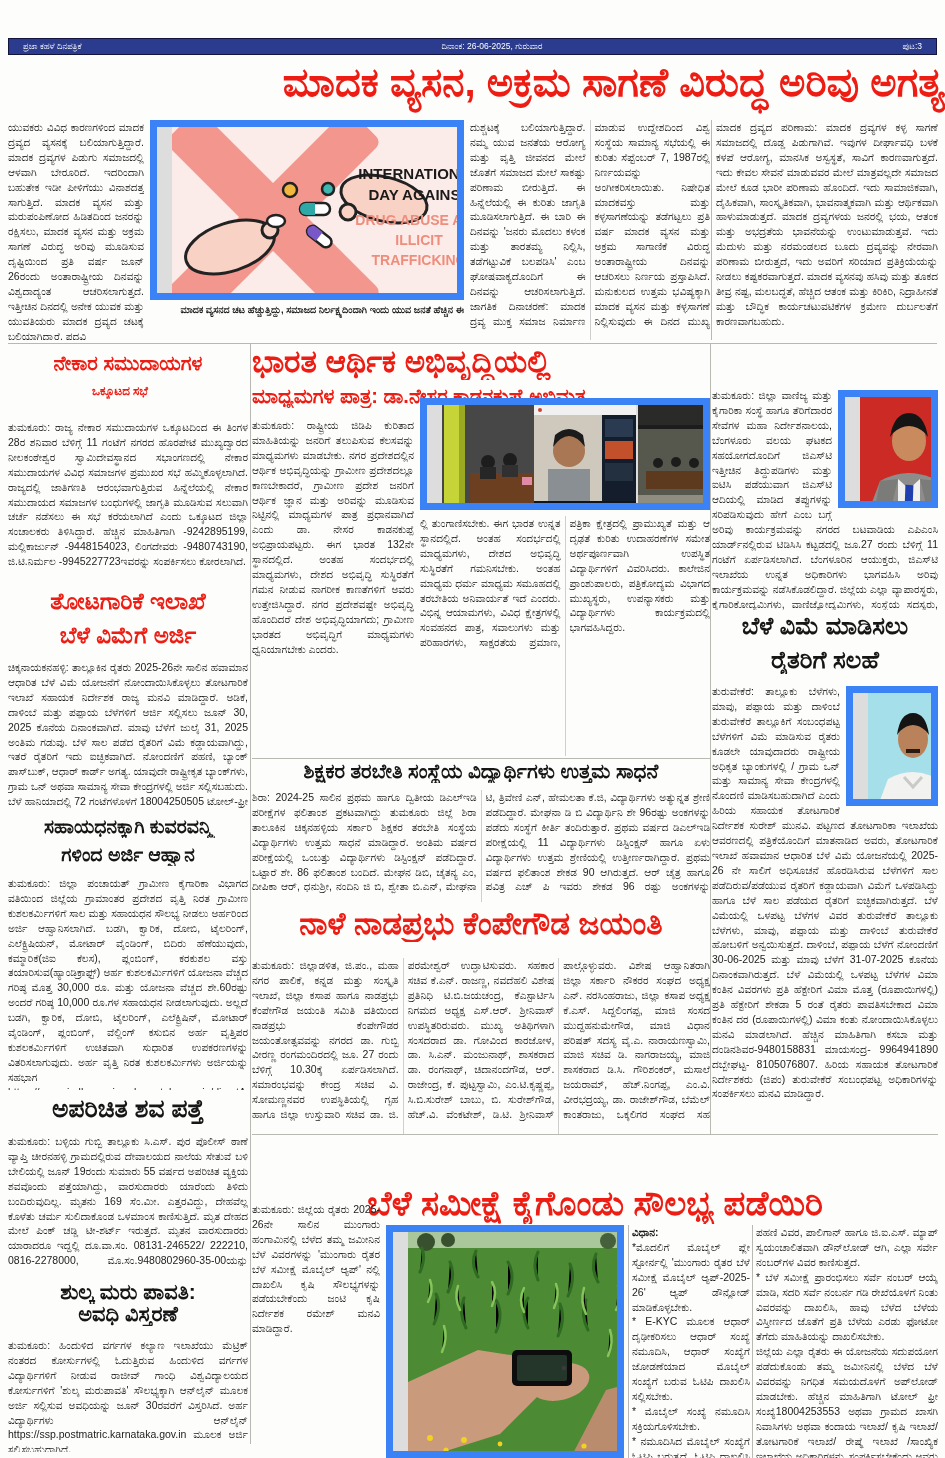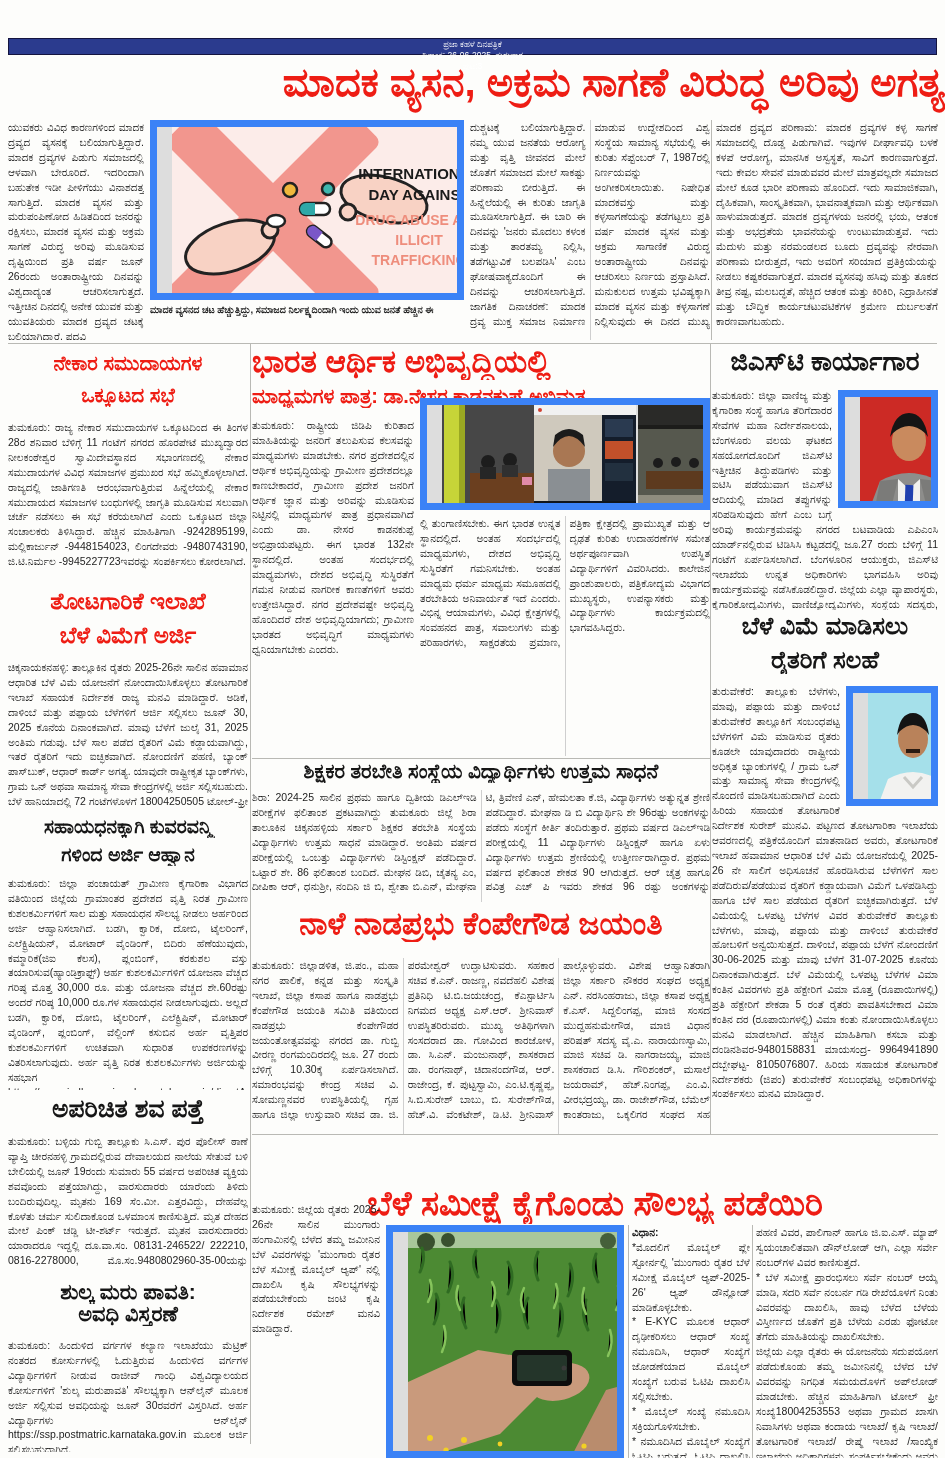--- a/index.html
+++ b/index.html
@@ -1,29 +1,29 @@
 <!DOCTYPE html>
 <html><head>
 <meta charset="utf-8">
 <style>
   html,body{margin:0;padding:0;background:#e9e9e6;}
   #page{position:relative;width:945px;height:1458px;background:#fdfdfb;margin:0 auto;overflow:hidden;
         font-family:"Liberation Sans","DejaVu Sans",sans-serif;color:#1c1c1c;}
   .abs{position:absolute;}
   .masthead{display:flex;justify-content:space-between;align-items:center;
             background:#2b3b8e;color:#ffffff;font-size:8.5px;padding:0 14px;
-            border:1px solid #14143f;box-sizing:border-box;flex-direction:column;}
+            border:1px solid #14143f;box-sizing:border-box;}
   .main-head{color:#ee1d14;font-weight:bold;text-align:right;font-size:40px;
              line-height:1.1;white-space:nowrap;overflow:hidden;}
   .red-head{color:#ee1d14;font-weight:bold;text-align:center;overflow:hidden;white-space:nowrap;}
   .black-head{color:#161616;font-weight:bold;text-align:center;overflow:hidden;white-space:nowrap;}
   .body-txt{font-size:10.5px;line-height:1.42;text-align:justify;overflow:hidden;}
   .cols2{column-count:2;column-gap:9px;column-rule:1px solid #cfcfcf;}
   .cols3{column-count:3;column-gap:9px;column-rule:1px solid #cfcfcf;}
-  .caption{font-size:9.5px;font-weight:bold;text-align:left;line-height:1.35;overflow:hidden;}
+  .caption{font-size:9.5px;font-weight:bold;text-align:right;line-height:1.35;overflow:hidden;}
   .vrule{background:#b9b9b4;width:1px;}
   .hrule{background:#b9b9b4;height:1px;}
   .photo{border:7px solid #3b82f6;box-sizing:border-box;overflow:hidden;background:#ddd;padding-left:15px;}
   .float-photo{float:right;margin:2px 0 4px 6px;}
   .bold{font-weight:bold;}
 </style>
 </head>
 <body>
 
 <div id="page">
@@ -80,21 +80,21 @@
     <span>ಅಂಗೀಕರಿಸಲಾಯಿತು. ನಿಷೇಧಿತ ಮಾದಕವಸ್ತು ಮತ್ತು ಕಳ್ಳಸಾಗಣೆಯನ್ನು ತಡೆಗಟ್ಟಲು ಪ್ರತಿ ವರ್ಷ ಮಾದಕ ವ್ಯಸನ ಮತ್ತು ಅಕ್ರಮ ಸಾಗಾಣಿಕೆ ವಿರುದ್ಧ ಅಂತಾರಾಷ್ಟ್ರೀಯ ದಿನವನ್ನು ಆಚರಿಸಲು ನಿರ್ಣಯ ಪ್ರಸ್ತಾಪಿಸಿದೆ. ಮನುಕುಲದ ಉತ್ತಮ ಭವಿಷ್ಯಕ್ಕಾಗಿ ಮಾದಕ ವ್ಯಸನ ಮತ್ತು ಕಳ್ಳಸಾಗಣೆ ನಿಲ್ಲಿಸುವುದು ಈ ದಿನದ ಮುಖ್ಯ ಉದ್ದೇಶವಾಗಿದೆ. ಭಾರತವು ಮಾದಕ ದ್ರವ್ಯ ಮತ್ತು ಅಕ್ರಮ ಸಾಗಣೆಯನ್ನು ತಡೆಯಲು ಕಠಿಣ ಕಾನೂನುಗಳನ್ನು ಜಾರಿಗೆ ತಂದಿದೆ. ಯುಎನ್‌ಒಡಿಸಿ ಪ್ರಕಾರ, ಸರಿಸುಮಾರು 200 ಮಿಲಿಯನ್ ಜನರು ಕೊಕ್ಕೈನ್, ಕ್ಯಾನಬೀಸ್, ಹಾಲೂಸಿನೋಜೆನ್ಸ್, ಒಪಿಯೇಟ್ಸ್ ಮತ್ತು ನಿದ್ರಾಜನಕದಂತಹ ಮಾದಕದ್ರವ್ಯಗಳ ಸೇವನೆಗೆ ಒಳಗಾಗಿದ್ದು, ಈ ದುಶ್ಚಟಗಳು ಸಾವಿಗೆ ದೂರವಾಗಿಸುತ್ತವೆ ಎಂದು ಕೂಡ ಎಚ್ಚರಿಸಿದೆ.</span>
   </div>
   <div class="abs body-txt" style="left:716px;top:120px;width:222px;height:220px;">ಮಾದಕ ದ್ರವ್ಯದ ಪರಿಣಾಮ: ಮಾದಕ ದ್ರವ್ಯಗಳ ಕಳ್ಳ ಸಾಗಣೆ ಸಮಾಜದಲ್ಲಿ ದೊಡ್ಡ ಪಿಡುಗಾಗಿವೆ. ಇವುಗಳ ದೀರ್ಘಾವಧಿ ಬಳಕೆ ಕಳಪೆ ಆರೋಗ್ಯ, ಮಾನಸಿಕ ಅಸ್ವಸ್ಥತೆ, ಸಾವಿಗೆ ಕಾರಣವಾಗುತ್ತದೆ. ಇದು ಕೇವಲ ಸೇವನೆ ಮಾಡುವವರ ಮೇಲೆ ಮಾತ್ರವಲ್ಲದೇ ಸಮಾಜದ ಮೇಲೆ ಕೂಡ ಭಾರೀ ಪರಿಣಾಮ ಹೊಂದಿದೆ. ಇದು ಸಾಮಾಜಿಕವಾಗಿ, ದೈಹಿಕವಾಗಿ, ಸಾಂಸ್ಕೃತಿಕವಾಗಿ, ಭಾವನಾತ್ಮಕವಾಗಿ ಮತ್ತು ಆರ್ಥಿಕವಾಗಿ ಹಾಳುಮಾಡುತ್ತದೆ. ಮಾದಕ ದ್ರವ್ಯಗಳಯ ಜನರಲ್ಲಿ ಭಯ, ಆತಂಕ ಮತ್ತು ಅಭದ್ರತೆಯ ಭಾವನೆಯನ್ನು ಉಂಟುಮಾಡುತ್ತವೆ. ಇದು ಮೆದುಳು ಮತ್ತು ನರಮಂಡಲದ ಬೂದು ದ್ರವ್ಯವನ್ನು ನೇರವಾಗಿ ಪರಿಣಾಮ ಬೀರುತ್ತದೆ, ಇದು ಅವರಿಗೆ ಸರಿಯಾದ ಪ್ರತಿಕ್ರಿಯೆಯನ್ನು ನೀಡಲು ಕಷ್ಟಕರವಾಗುತ್ತದೆ. ಮಾದಕ ವ್ಯಸನವು ಹಸಿವು ಮತ್ತು ತೂಕದ ತೀವ್ರ ನಷ್ಟ, ಮಲಬದ್ಧತೆ, ಹೆಚ್ಚಿದ ಆತಂಕ ಮತ್ತು ಕಿರಿಕಿರಿ, ನಿದ್ರಾಹೀನತೆ ಮತ್ತು ಬೌದ್ಧಿಕ ಕಾರ್ಯಚಟುವಟಿಕೆಗಳ ಕ್ರಮೇಣ ದುರ್ಬಲತೆಗೆ ಕಾರಣವಾಗಬಹುದು.</div>
 
   <div class="abs hrule" style="left:8px;top:343px;width:929px;"></div>
   <div class="abs vrule" style="left:711px;top:120px;height:220px;"></div>
   <div class="abs vrule" style="left:250px;top:344px;height:1100px;"></div>
   <div class="abs vrule" style="left:710px;top:344px;height:790px;"></div>
 
   <div class="abs red-head" style="left:8px;top:352px;width:240px;font-size:20px;">ನೇಕಾರ ಸಮುದಾಯಗಳ</div>
-  <div class="abs red-head" style="left:8px;top:384px;width:240px;font-size:20px;">ಒಕ್ಕೂಟದ ಸಭೆ</div>
+  <div class="abs red-head" style="left:0;top:384px;width:240px;font-size:12px;font-family:Liberation Serif, serif;">ಒಕ್ಕೂಟದ ಸಭೆ</div>
   <div class="abs body-txt" style="left:8px;top:420px;width:240px;height:160px;">ತುಮಕೂರು: ರಾಜ್ಯ ನೇಕಾರ ಸಮುದಾಯಗಳ ಒಕ್ಕೂಟದಿಂದ ಈ ತಿಂಗಳ 28ರ ಶನಿವಾರ ಬೆಳಿಗ್ಗೆ 11 ಗಂಟೆಗೆ ನಗರದ ಹೊರಪೇಟೆ ಮುಖ್ಯದ್ವಾರದ ನೀಲಕಂಠೇಶ್ವರ ಸ್ವಾಮಿದೇವಸ್ಥಾನದ ಸಭಾಂಗಣದಲ್ಲಿ ನೇಕಾರ ಸಮುದಾಯಗಳ ವಿವಿಧ ಸಮಾಜಗಳ ಪ್ರಮುಖರ ಸಭೆ ಹಮ್ಮಿಕೊಳ್ಳಲಾಗಿದೆ. ರಾಜ್ಯದಲ್ಲಿ ಜಾತಿಗಣತಿ ಆರಂಭವಾಗುತ್ತಿರುವ ಹಿನ್ನೆಲೆಯಲ್ಲಿ ನೇಕಾರ ಸಮುದಾಯದ ಸಮಾಜಗಳ ಬಂಧುಗಳಲ್ಲಿ ಜಾಗೃತಿ ಮೂಡಿಸುವ ಸಲುವಾಗಿ ಚರ್ಚೆ ನಡೆಸಲು ಈ ಸಭೆ ಕರೆಯಲಾಗಿದೆ ಎಂದು ಒಕ್ಕೂಟದ ಜಿಲ್ಲಾ ಸಂಚಾಲಕರು ತಿಳಿಸಿದ್ದಾರೆ. ಹೆಚ್ಚಿನ ಮಾಹಿತಿಗಾಗಿ -9242895199, ಮಲ್ಲಿಕಾರ್ಜುನ್ -9448154023, ಲಿಂಗದೇವರು -9480743190, ಜಿ.ಟಿ.ನಿರ್ಮಲ -9945227723ಇವರನ್ನು ಸಂಪರ್ಕಿಸಲು ಕೋರಲಾಗಿದೆ.</div>
 
   <div class="abs red-head" style="left:8px;top:588px;width:240px;font-size:23px;">ತೋಟಗಾರಿಕೆ ಇಲಾಖೆ</div>
   <div class="abs red-head" style="left:8px;top:622px;width:240px;font-size:23px;">ಬೆಳೆ ವಿಮೆಗೆ ಅರ್ಜಿ</div>
   <div class="abs body-txt" style="left:8px;top:660px;width:240px;height:152px;">ಚಿಕ್ಕನಾಯಕನಹಳ್ಳಿ: ತಾಲ್ಲೂಕಿನ ರೈತರು 2025-26ನೇ ಸಾಲಿನ ಹವಾಮಾನ ಆಧಾರಿತ ಬೆಳೆ ವಿಮೆ ಯೋಜನೆಗೆ ನೋಂದಾಯಿಸಿಕೊಳ್ಳಲು ತೋಟಗಾರಿಕೆ ಇಲಾಖೆ ಸಹಾಯಕ ನಿರ್ದೇಶಕ ರಾಜ್ಯ ಮನವಿ ಮಾಡಿದ್ದಾರೆ. ಅಡಿಕೆ, ದಾಳಿಂಬೆ ಮತ್ತು ಪಪ್ಪಾಯ ಬೆಳೆಗಳಿಗೆ ಅರ್ಜಿ ಸಲ್ಲಿಸಲು ಜೂನ್ 30, 2025 ಕೊನೆಯ ದಿನಾಂಕವಾಗಿದೆ. ಮಾವು ಬೆಳೆಗೆ ಜುಲೈ 31, 2025 ಅಂತಿಮ ಗಡುವು. ಬೆಳೆ ಸಾಲ ಪಡೆದ ರೈತರಿಗೆ ವಿಮೆ ಕಡ್ಡಾಯವಾಗಿದ್ದು, ಇತರೆ ರೈತರಿಗೆ ಇದು ಐಚ್ಛಿಕವಾಗಿದೆ. ನೋಂದಣಿಗೆ ಪಹಣಿ, ಬ್ಯಾಂಕ್ ಪಾಸ್‌ಬುಕ್, ಆಧಾರ್ ಕಾರ್ಡ್ ಅಗತ್ಯ. ಯಾವುದೇ ರಾಷ್ಟ್ರೀಕೃತ ಬ್ಯಾಂಕ್‌ಗಳು, ಗ್ರಾಮ ಒನ್ ಅಥವಾ ಸಾಮಾನ್ಯ ಸೇವಾ ಕೇಂದ್ರಗಳಲ್ಲಿ ಅರ್ಜಿ ಸಲ್ಲಿಸಬಹುದು. ಬೆಳೆ ಹಾನಿಯಾದಲ್ಲಿ 72 ಗಂಟೆಗಳೊಳಗೆ 18004250505 ಟೋಲ್-ಫ್ರೀ ಸಂಖ್ಯೆಗೆ ಕರೆ ಮಾಡಿ ಮಾಹಿತಿ ನೀಡುವಂತೆ ಇಲಾಖೆ ತಿಳಿಸಿದೆ. ರೈತರು ಈ ಅವಕಾಶವನ್ನು ಬಳಸಿಕೊಂಡು ತಮ್ಮ ಬೆಳೆಗಳನ್ನು ರಕ್ಷಿಸಿಕೊಳ್ಳುವಂತೆ ಮನವಿ ಮಾಡಲಾಗಿದೆ.</div>
 
   <div class="abs black-head" style="left:8px;top:816px;width:240px;font-size:19px;">ಸಹಾಯಧನಕ್ಕಾಗಿ ಕುವರವನ್ಮಿ</div>
   <div class="abs black-head" style="left:8px;top:844px;width:240px;font-size:19px;">ಗಳಿಂದ ಅರ್ಜಿ ಆಹ್ವಾನ</div>
   <div class="abs body-txt" style="left:8px;top:876px;width:240px;height:214px;">ತುಮಕೂರು: ಜಿಲ್ಲಾ ಪಂಚಾಯತ್ ಗ್ರಾಮೀಣ ಕೈಗಾರಿಕಾ ವಿಭಾಗದ ವತಿಯಿಂದ ಜಿಲ್ಲೆಯ ಗ್ರಾಮಾಂತರ ಪ್ರದೇಶದ ವೃತ್ತಿ ನಿರತ ಗ್ರಾಮೀಣ ಕುಶಲಕರ್ಮಿಗಳಿಗೆ ಸಾಲ ಮತ್ತು ಸಹಾಯಧನ ಸೌಲಭ್ಯ ನೀಡಲು ಅರ್ಹರಿಂದ ಅರ್ಜಿ ಆಹ್ವಾನಿಸಲಾಗಿದೆ. ಬಡಗಿ, ಕ್ವಾರಿಕ, ದೋಬಿ, ಟೈಲರಿಂಗ್, ಎಲೆಕ್ಟ್ರಿಷಿಯನ್, ಮೋಟಾರ್ ವೈಂಡಿಂಗ್, ಬಿದಿರು ಹೆಣೆಯುವುದು, ಕಮ್ಮಾರಿಕೆ(ಜಿಐ ಕೆಲಸ), ಪ್ಲಂಬಿಂಗ್, ಕರಕುಶಲ ವಸ್ತು ತಯಾರಿಸುವ(ಹ್ಯಾಂಡಿಕ್ರಾಫ್ಟ್) ಅರ್ಹ ಕುಶಲಕರ್ಮಿಗಳಿಗೆ ಯೋಜನಾ ವೆಚ್ಚದ ಗರಿಷ್ಠ ಮೊತ್ತ 30,000 ರೂ. ಮತ್ತು ಯೋಜನಾ ವೆಚ್ಚದ ಶೇ.60ರಷ್ಟು ಅಂದರೆ ಗರಿಷ್ಠ 10,000 ರೂ.ಗಳ ಸಹಾಯಧನ ನೀಡಲಾಗುವುದು. ಅಲ್ಲದೆ ಬಡಗಿ, ಕ್ವಾರಿಕ, ದೋಬಿ, ಟೈಲರಿಂಗ್, ಎಲೆಕ್ಟ್ರಿಷಿನ್, ಮೋಟಾರ್ ವೈಂಡಿಂಗ್, ಪ್ಲಂಬಿಂಗ್, ವೆಲ್ಡಿಂಗ್ ಕಸುಬಿನ ಅರ್ಹ ವೃತ್ತಿಪರ ಕುಶಲಕರ್ಮಿಗಳಿಗೆ ಉಚಿತವಾಗಿ ಸುಧಾರಿತ ಉಪಕರಣಗಳನ್ನು ವಿತರಿಸಲಾಗುವುದು. ಅರ್ಹ ವೃತ್ತಿ ನಿರತ ಕುಶಲಕರ್ಮಿಗಳು ಅರ್ಜಿಯನ್ನು ಸಹಭಾಗ https://sevasindhuservices.karnataka.gov.in/directApply.do?serviceId=1835 ಅಥವಾ https://zptumakuru.karnataka.gov.in/kn ಮೂಲಕ ಆಗಸ್ಟ್ 15ರೊಳಗಾಗಿ ಸಲ್ಲಿಸಬಹುದಾಗಿದೆ. eMdu ಉಪನಿರ್ದೇಶಕರು(ಗ್ರಾ.ಕೈ) ಪ್ರಕಟಣೆಯಲ್ಲಿ ತಿಳಿಸಿದ್ದಾರೆ.</div>
 
@@ -150,21 +150,20 @@
   <div class="abs body-txt cols2" style="left:420px;top:516px;width:290px;height:240px;">ಲ್ಲಿ ತುಂಗಾಣಿಸಬೇಕು. ಈಗ ಭಾರತ ಉನ್ನತ ಸ್ಥಾನದಲ್ಲಿದೆ. ಅಂತಹ ಸಂದರ್ಭದಲ್ಲಿ ಮಾಧ್ಯಮಗಳು, ದೇಶದ ಅಭಿವೃದ್ಧಿ ಸುಸ್ಥಿರತೆಗೆ ಗಮನಿಸಬೇಕು. ಅಂತಹ ಮಾಧ್ಯಮ ಧರ್ಮ ಮಾಧ್ಯಮ ಸಮೂಹದಲ್ಲಿ ತರಬೇತಿಯ ಅನಿವಾರ್ಯತೆ ಇದೆ ಎಂದರು. ವಿಭಿನ್ನ ಆಯಾಮಗಳು, ವಿವಿಧ ಕ್ಷೇತ್ರಗಳಲ್ಲಿ ಸಂವಹನದ ಪಾತ್ರ, ಸವಾಲುಗಳು ಮತ್ತು ಪರಿಹಾರಗಳು, ಸಾಕ್ಷರತೆಯ ಪ್ರಮಾಣ, ಪತ್ರಿಕಾ ಕ್ಷೇತ್ರದಲ್ಲಿ ಪ್ರಾಮುಖ್ಯತೆ ಮತ್ತು ಆ ದೃಢತೆ ಕುರಿತು ಉದಾಹರಣೆಗಳ ಸಮೇತ ಅರ್ಥಪೂರ್ಣವಾಗಿ ಉಪಸ್ಥಿತ ವಿದ್ಯಾರ್ಥಿಗಳಿಗೆ ವಿವರಿಸಿದರು. ಕಾಲೇಜಿನ ಪ್ರಾಂಶುಪಾಲರು, ಪತ್ರಿಕೋದ್ಯಮ ವಿಭಾಗದ ಮುಖ್ಯಸ್ಥರು, ಉಪನ್ಯಾಸಕರು ಮತ್ತು ವಿದ್ಯಾರ್ಥಿಗಳು ಕಾರ್ಯಕ್ರಮದಲ್ಲಿ ಭಾಗವಹಿಸಿದ್ದರು.</div>
 
   <div class="abs hrule" style="left:252px;top:758px;width:458px;"></div>
 
   <div class="abs black-head" style="left:252px;top:760px;width:458px;font-size:20px;">ಶಿಕ್ಷಕರ ತರಬೇತಿ ಸಂಸ್ಥೆಯ ವಿದ್ಯಾರ್ಥಿಗಳು ಉತ್ತಮ ಸಾಧನೆ</div>
   <div class="abs body-txt cols2" style="left:252px;top:790px;width:458px;height:112px;">ಶಿರಾ: 2024-25 ಸಾಲಿನ ಪ್ರಥಮ ಹಾಗೂ ದ್ವಿತೀಯ ಡಿಎಲ್‌ಇಡಿ ಪರೀಕ್ಷೆಗಳ ಫಲಿತಾಂಶ ಪ್ರಕಟವಾಗಿದ್ದು ತುಮಕೂರು ಜಿಲ್ಲೆ ಶಿರಾ ತಾಲೂಕಿನ ಚಿಕ್ಕನಹಳ್ಳಿಯ ಸರ್ಕಾರಿ ಶಿಕ್ಷಕರ ತರಬೇತಿ ಸಂಸ್ಥೆಯ ವಿದ್ಯಾರ್ಥಿಗಳು ಉತ್ತಮ ಸಾಧನೆ ಮಾಡಿದ್ದಾರೆ. ಅಂತಿಮ ವರ್ಷದ ಪರೀಕ್ಷೆಯಲ್ಲಿ ಒಂಬತ್ತು ವಿದ್ಯಾರ್ಥಿಗಳು ಡಿಸ್ಟಿಂಕ್ಷನ್ ಪಡೆದಿದ್ದಾರೆ. ಒಟ್ಟಾರೆ ಶೇ. 86 ಫಲಿತಾಂಶ ಬಂದಿದೆ. ಮೇಘನ ಡಿಬಿ, ಚೈತನ್ಯ ಎಂ, ದೀಪಿಕಾ ಆರ್, ಧನುಶ್ರೀ, ನಂದಿನಿ ಜಿ ಬಿ, ಶ್ವೇತಾ ಬಿ.ಎನ್, ಮೇಘನಾ ಟಿ, ತ್ರಿವೇಣಿ ಎನ್, ಹೇಮಲತಾ ಕೆ.ಜಿ, ವಿದ್ಯಾರ್ಥಿಗಳು ಅತ್ಯುನ್ನತ ಶ್ರೇಣಿ ಪಡೆದಿದ್ದಾರೆ. ಮೇಘನಾ ಡಿ ಬಿ ವಿದ್ಯಾರ್ಥಿನಿ ಶೇ 96ರಷ್ಟು ಅಂಕಗಳನ್ನು ಪಡೆದು ಸಂಸ್ಥೆಗೆ ಕೀರ್ತಿ ತಂದಿರುತ್ತಾರೆ. ಪ್ರಥಮ ವರ್ಷದ ಡಿಎಲ್‌ಇಡಿ ಪರೀಕ್ಷೆಯಲ್ಲಿ 11 ವಿದ್ಯಾರ್ಥಿಗಳು ಡಿಸ್ಟಿಂಕ್ಷನ್ ಹಾಗೂ ಏಳು ವಿದ್ಯಾರ್ಥಿಗಳು ಉತ್ತಮ ಶ್ರೇಣಿಯಲ್ಲಿ ಉತ್ತೀರ್ಣರಾಗಿದ್ದಾರೆ. ಪ್ರಥಮ ವರ್ಷದ ಫಲಿತಾಂಶ ಶೇಕಡ 90 ಆಗಿರುತ್ತದೆ. ಆರ್ ಚೈತ್ರ ಹಾಗೂ ಪವಿತ್ರ ಎಚ್ ಪಿ ಇವರು ಶೇಕಡ 96 ರಷ್ಟು ಅಂಕಗಳನ್ನು ಪಡೆದಿರುತ್ತಾರೆ. ಉತ್ತಮವಾಗಿ ಸಾಧನೆ ಮಾಡಿದ ವಿದ್ಯಾರ್ಥಿಗಳೆಲ್ಲರನ್ನು ಸಂಸ್ಥೆಯ ಪ್ರಾಂಶುಪಾಲರಾದ ತಿಮ್ಮರಾಜು ಹಾಗೂ ಎಲ್ಲಾ ಉಪನ್ಯಾಸಕರು ಹಾಗೂ ಸಿಬ್ಬಂದಿ ವರ್ಗದವರು ಅಭಿನಂದಿಸಿದ್ದಾರೆ. ದಕ್ಷಿಣ ಕರ್ನಾಟಕದಲ್ಲಿನ ಏಕೈಕ ಆಂಗ್ಲ ಮಾಧ್ಯಮ ಸರ್ಕಾರಿ ಶಿಕ್ಷಕರ ತರಬೇತಿಯ ಪ್ರತಿಷ್ಠಿತ ಸಂಸ್ಥೆ ಇದಾಗಿದ್ದು, ಪಿಯುಸಿ ಶೇ 50 ರೊಂದಿಗೆ ಉತ್ತೀರ್ಣರಾದ ಹಾಗೂ ಪದವಿ ಉತ್ತೀರ್ಣ ಅಥವಾ ಅನುತ್ತೀರ್ಣರಾದ ವಿದ್ಯಾರ್ಥಿಗಳು ದಾಖಲಾಗಿ ತಮ್ಮ ಜೀವನ ರೂಪಿಸಿಕೊಳ್ಳಲು ತಿಳಿಸಿರುತ್ತಾರೆ.</div>
 
   <div class="abs red-head" style="left:252px;top:906px;width:458px;font-size:31px;">ನಾಳೆ ನಾಡಪ್ರಭು ಕೆಂಪೇಗೌಡ ಜಯಂತಿ</div>
   <div class="abs body-txt cols3" style="left:252px;top:958px;width:458px;height:176px;">ತುಮಕೂರು: ಜಿಲ್ಲಾಡಳಿತ, ಜಿ.ಪಂ., ಮಹಾ ನಗರ ಪಾಲಿಕೆ, ಕನ್ನಡ ಮತ್ತು ಸಂಸ್ಕೃತಿ ಇಲಾಖೆ, ಜಿಲ್ಲಾ ಕಸಾಪ ಹಾಗೂ ನಾಡಪ್ರಭು ಕೆಂಪೇಗೌಡ ಜಯಂತಿ ಸಮಿತಿ ವತಿಯಿಂದ ನಾಡಪ್ರಭು ಕೆಂಪೇಗೌಡರ ಜಯಂತೋತ್ಸವವನ್ನು ನಗರದ ಡಾ. ಗುಬ್ಬಿ ವೀರಣ್ಣ ರಂಗಮಂದಿರದಲ್ಲಿ ಜೂ. 27 ರಂದು ಬೆಳಿಗ್ಗೆ 10.30ಕ್ಕೆ ಏರ್ಪಡಿಸಲಾಗಿದೆ. ಸಮಾರಂಭವನ್ನು ಕೇಂದ್ರ ಸಚಿವ ವಿ. ಸೋಮಣ್ಣನವರ ಉಪಸ್ಥಿತಿಯಲ್ಲಿ ಗೃಹ ಹಾಗೂ ಜಿಲ್ಲಾ ಉಸ್ತುವಾರಿ ಸಚಿವ ಡಾ. ಜಿ. ಪರಮೇಶ್ವರ್ ಉದ್ಘಾಟಿಸುವರು. ಸಹಕಾರ ಸಚಿವ ಕೆ.ಎನ್. ರಾಜಣ್ಣ, ನವದೆಹಲಿ ವಿಶೇಷ ಪ್ರತಿನಿಧಿ ಟಿ.ಬಿ.ಜಯಚಂದ್ರ, ಕೆಎಸ್ಟಾರ್ಟಿಸಿ ನಿಗಮದ ಅಧ್ಯಕ್ಷ ಎಸ್.ಆರ್. ಶ್ರೀನಿವಾಸ್ ಉಪಸ್ಥಿತರಿರುವರು. ಮುಖ್ಯ ಅತಿಥಿಗಳಾಗಿ ಸಂಸದರಾದ ಡಾ. ಗೋವಿಂದ ಕಾರಜೋಳ, ಡಾ. ಸಿ.ಎನ್. ಮಂಜುನಾಥ್, ಶಾಸಕರಾದ ಡಾ. ರಂಗನಾಥ್, ಚಿದಾನಂದಗೌಡ, ಆರ್. ರಾಜೇಂದ್ರ, ಕೆ. ಪುಟ್ಟಸ್ವಾಮಿ, ಎಂ.ಟಿ.ಕೃಷ್ಣಪ್ಪ, ಸಿ.ಬಿ.ಸುರೇಶ್ ಬಾಬು, ಬಿ. ಸುರೇಶ್‌ಗೌಡ, ಹೆಚ್.ವಿ. ವೆಂಕಟೇಶ್, ಡಿ.ಟಿ. ಶ್ರೀನಿವಾಸ್ ಪಾಲ್ಗೊಳ್ಳುವರು. ವಿಶೇಷ ಆಹ್ವಾನಿತರಾಗಿ ಜಿಲ್ಲಾ ಸರ್ಕಾರಿ ನೌಕರರ ಸಂಘದ ಅಧ್ಯಕ್ಷ ಎನ್. ನರಸಿಂಹರಾಜು, ಜಿಲ್ಲಾ ಕಸಾಪ ಅಧ್ಯಕ್ಷ ಕೆ.ಎಸ್. ಸಿದ್ದಲಿಂಗಪ್ಪ, ಮಾಜಿ ಸಂಸದ ಮುದ್ದಹನುಮೇಗೌಡ, ಮಾಜಿ ವಿಧಾನ ಪರಿಷತ್ ಸದಸ್ಯ ವೈ.ಎ. ನಾರಾಯಣಸ್ವಾಮಿ, ಮಾಜಿ ಸಚಿವ ಡಿ. ನಾಗರಾಜಯ್ಯ, ಮಾಜಿ ಶಾಸಕರಾದ ಡಿ.ಸಿ. ಗೌರಿಶಂಕರ್, ಮಸಾಲೆ ಜಯರಾಮ್, ಹೆಚ್.ನಿಂಗಪ್ಪ, ಎಂ.ವಿ. ವೀರಭದ್ರಯ್ಯ, ಡಾ. ರಾಜೇಶ್‌ಗೌಡ, ಬೆಮೆಲ್ ಕಾಂತರಾಜು, ಒಕ್ಕಲಿಗರ ಸಂಘದ ಸಹ ಕಾರ್ಯದರ್ಶಿ ಆರ್. ಹನುಮಂತರಾಯಪ್ಪ, ನಿರ್ದೇಶಕ ಡಿ. ಲೋಕೇಶ್ ನಾಗರಾಜಯ್ಯ, ಕಲ್ಲಹಳ್ಳಿ ದೇವರಾಜು, ಮುರುಳೀಧರ ಹಾಲಪ್ಪ, ಜಿಲ್ಲಾಧಿಕಾರಿ ಶುಭಕಲ್ಯಾಣ್, ಜಿ.ಪಂ. ಸಿಇಒ ಜಿ. ಪ್ರಭು, ಎಸ್ಪಿ ಕೆ.ವಿ. ಅಶೋಕ್, ಪಾಲಿಕೆ ಆಯುಕ್ತೆ ಬಿ.ವಿ. ಅಶ್ವಿಜ, ಅಪರ ಜಿಲ್ಲಾಧಿಕಾರಿ ಡಾ. ತಿಪ್ಪೇಸ್ವಾಮಿ, ಕನ್ನಡ ಮತ್ತು ಸಂಸ್ಕೃತಿ ಇಲಾಖೆ ಸಹಾಯಕ ನಿರ್ದೇಶಕ ಛಪ್ಪರ್ ಎಂ. ಮಿರ್ಜಿ ಮತ್ತಿತರರು ಭಾಗವಹಿಸಲಿದ್ದಾರೆ. ಕಾರ್ಯಕ್ರಮಕ್ಕೂ ಮುನ್ನ ಬೆಳಿಗ್ಗೆ 9 ಗಂಟೆಗೆ ವಿಜಎಸ್ ವೃತ್ತದಿಂದ ಗುಬ್ಬಿ ವೀರಣ್ಣ ರಂಗಮಂದಿರದ ವರೆಗೂ ನಾಡಪ್ರಭು ಕೆಂಪೇಗೌಡರ ಭಾವಚಿತ್ರ ಮೆರವಣಿಗೆಯು ವಿವಿಧ ಕಲಾ ತಂಡಗಳೊಂದಿಗೆ ನಡೆಯಲಿದೆ ಎಂದು ಮನವಿ ಮಾಡಿದ್ದಾರೆ.</div>
 
-  <div class="abs black-head" style="left:712px;top:346px;width:226px;font-size:26px;">ಜಿಎಸ್‌ಟಿ ಕಾರ್ಯಾಗಾರ</div>
   <div class="abs body-txt" style="left:712px;top:388px;width:226px;height:222px;">
     <span class="photo float-photo" style="display:block;width:100px;height:118px;">
       <svg width="98" height="116" viewBox="0 0 98 116">
         <rect width="98" height="116" fill="#cc2a25"></rect>
         <ellipse cx="49" cy="44" rx="17" ry="20" fill="#c98a5e"></ellipse>
         <path d="M30 40 q4 -24 19 -24 q15 0 19 24 l-3 -4 q-16 -14 -32 0 Z" fill="#151515"></path>
         <path d="M8 116 L20 84 Q49 68 78 84 L90 116 Z" fill="#8d8d8b"></path>
         <path d="M38 82 L49 92 L60 82 L60 116 L38 116 Z" fill="#f0f0ee"></path>
         <rect x="45" y="88" width="8" height="28" fill="#1f3fae" transform="rotate(2 49 100)"></rect>
         <path d="M20 84 L38 82 L30 116 L14 116 Z" fill="#7b7b79"></path>

